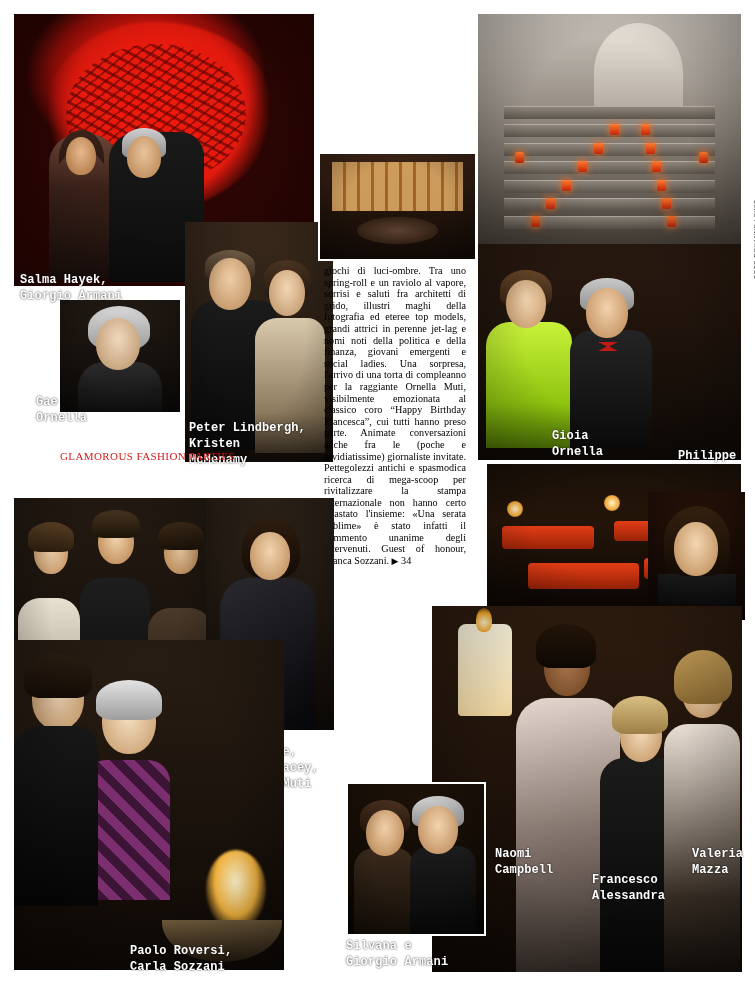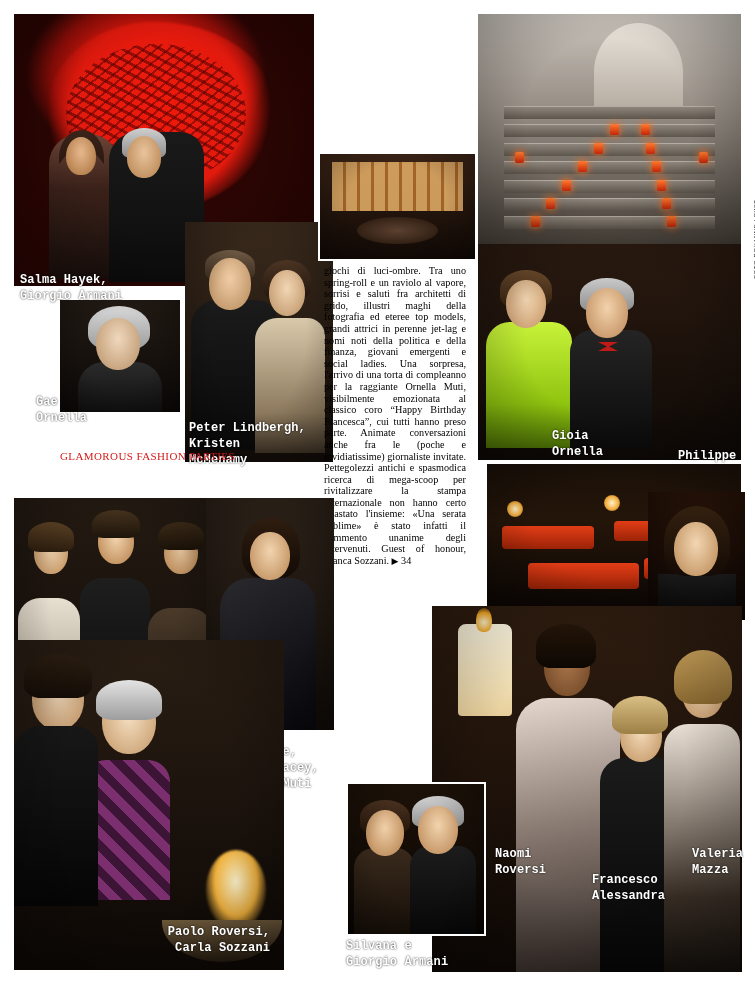--- a/index.html
+++ b/index.html
@@ -574,21 +574,21 @@
       <div style="position:absolute;left:18px;top:28px;width:52px;height:62px;border-radius:48%;background:radial-gradient(ellipse at 50% 40%,#f4dcbd,#c79e72 76%,#735231 100%);"></div>
       <div style="position:absolute;left:10px;top:14px;width:68px;height:44px;border-radius:50% 50% 26% 26%;background:linear-gradient(180deg,#2f2013,#140c06);"></div>
       <div style="position:absolute;left:0px;top:86px;width:84px;height:180px;background:linear-gradient(180deg,#171717,#050505);border-radius:26px 22px 0 0;"></div>
       <div style="position:absolute;left:88px;top:50px;width:54px;height:64px;border-radius:48%;background:radial-gradient(ellipse at 50% 40%,#f6e0c2,#cfa87c 76%,#7a5936 100%);"></div>
       <div style="position:absolute;left:82px;top:40px;width:66px;height:40px;border-radius:50% 50% 26% 26%;background:linear-gradient(180deg,#e3e3e3,#9d9d9d);"></div>
       <div class="candle"></div>
       <div class="bowl"></div>
       <div class="vignette"></div>
     </div>
   </div>
-  <div class="caption" style="left:130px; top:924px; width:140px;text-align:right;">Paolo Roversi,
+  <div class="caption" style="left:130px; top:943px; width:140px;">Paolo Roversi,
 Carla Sozzani</div>
 
   <div class="photo" id="ph-naomi" style="left:432px; top:606px; width:310px; height:366px;">
     <div class="inner">
       <div class="bg"></div>
       <div class="candleBig"></div>
       <div class="flame"></div>
 
       <div style="position:absolute;left:84px;top:92px;width:104px;height:274px;background:linear-gradient(170deg,#e5d8cf,#8b7c74 45%,#2d2521 100%);border-radius:32px 28px 0 0;"></div>
       <div style="position:absolute;left:112px;top:32px;width:46px;height:58px;border-radius:48%;background:radial-gradient(ellipse at 50% 40%,#a9764c,#7b4f2c 76%,#41240f 100%);"></div>
@@ -598,21 +598,21 @@
       <div style="position:absolute;left:188px;top:104px;width:42px;height:52px;border-radius:48%;background:radial-gradient(ellipse at 50% 40%,#f5dcbb,#cba274 76%,#775434 100%);"></div>
       <div style="position:absolute;left:180px;top:90px;width:56px;height:38px;border-radius:50% 50% 26% 26%;background:linear-gradient(180deg,#d9bf84,#9c7f44);"></div>
 
       <div style="position:absolute;left:232px;top:118px;width:76px;height:248px;background:linear-gradient(180deg,#eadfd4,#3a2f26 70%,#15100c 100%);border-radius:24px 20px 0 0;"></div>
       <div style="position:absolute;left:250px;top:60px;width:42px;height:52px;border-radius:48%;background:radial-gradient(ellipse at 50% 40%,#f7ddba,#ceA374 76%,#7b5735 100%);"></div>
       <div style="position:absolute;left:242px;top:44px;width:58px;height:54px;border-radius:50% 50% 30% 30%;background:linear-gradient(180deg,#c9a15a,#8b6a32);"></div>
       <div class="vignette"></div>
     </div>
   </div>
   <div class="caption" style="left:495px; top:846px; width:90px;">Naomi
-Roversi</div>
+Campbell</div>
   <div class="caption" style="left:592px; top:872px; width:100px;">Francesco
 Alessandra</div>
   <div class="caption" style="left:692px; top:846px; width:70px;">Valeria
 Mazza</div>
 
   <div class="photo" id="ph-silvana" style="left:346px; top:782px; width:136px; height:150px; border:2px solid #fff;">
     <div class="inner">
       <div class="bg"></div>
       <div style="position:absolute;left:6px;top:64px;width:60px;height:90px;background:linear-gradient(180deg,#3a2a1c,#140d07);border-radius:20px 18px 0 0;"></div>
       <div style="position:absolute;left:62px;top:62px;width:66px;height:92px;background:linear-gradient(180deg,#1c1c1c,#070707);border-radius:20px 18px 0 0;"></div>

